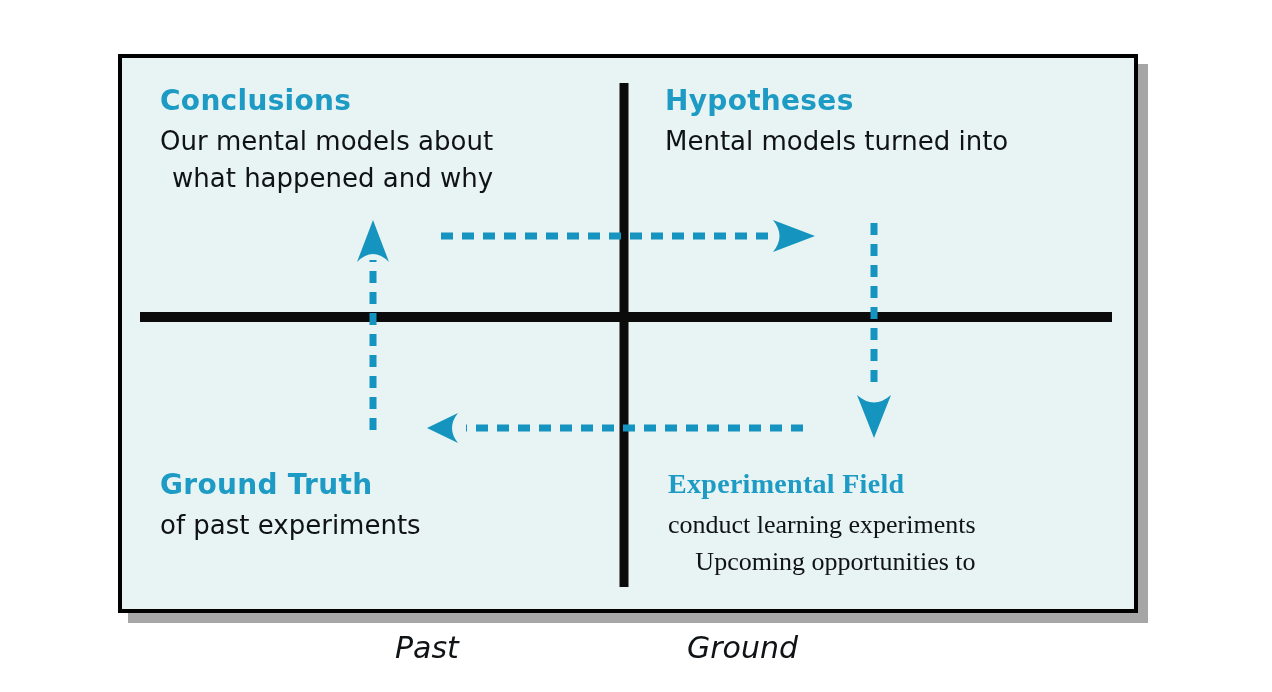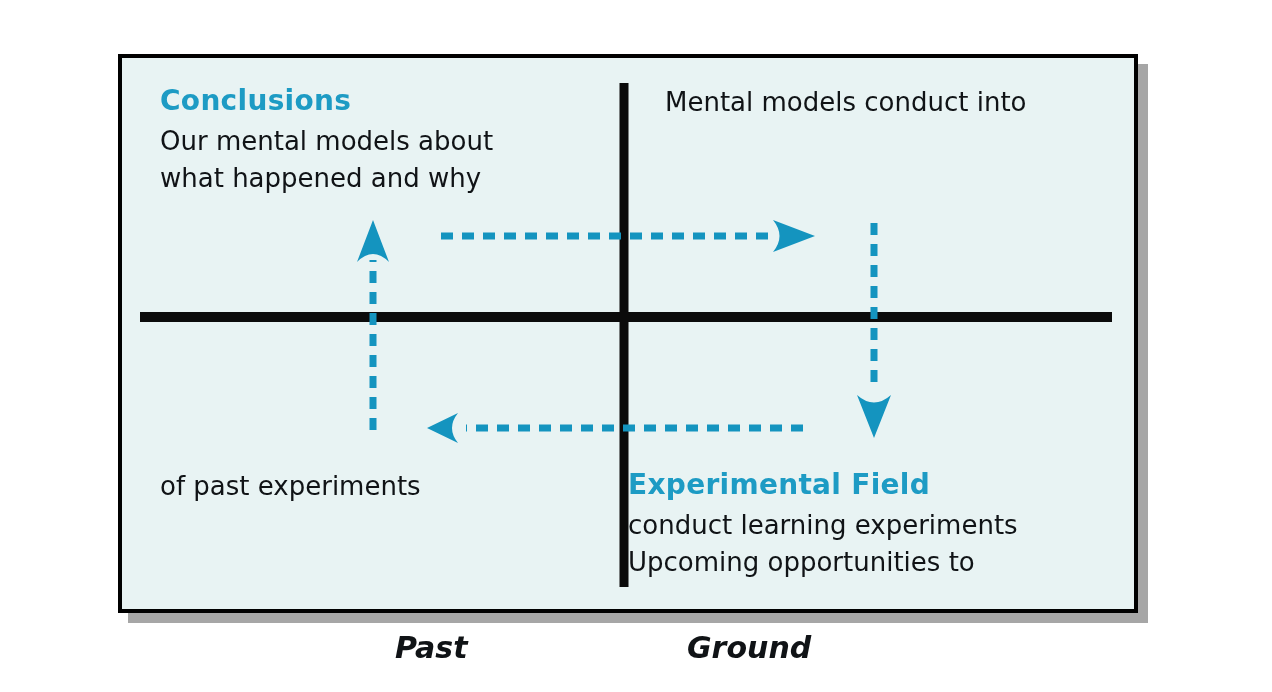--- a/index.html
+++ b/index.html
@@ -34,26 +34,27 @@
     letter-spacing:0.3px;
     color:var(--accent,#1d9bc4);
     margin-bottom:6px;
   }
   .q-line{
     display:block;
     font-size:26px;
     font-weight:500;
     line-height:37px;
     color:var(--text,#101316);
+    text-align:right;
   }
   .axis-label{
     position:absolute;
     font-size:30px;
     font-style:italic;
-    font-weight:700;
+    font-weight:400;
     color:var(--text,#101316);
   }
   .lbl-past{left:395px;top:630px;}
   .lbl-future{left:687px;top:630px;}
 </style>
 </head>
 <body>
 
 <div class="stage" style="--accent: #1d9bc4; --box-bg: #e8f3f3; --box-border: #000000; --shadow: #a6a6a6; --text: #101316;">
 
@@ -85,28 +86,30 @@
     </g>
   </svg>
 
   <div class="quad" style="left:160px;top:84px;">
     <span class="q-title">Conclusions</span>
     <span class="q-line">Our mental models about</span>
     <span class="q-line">what happened and why</span>
   </div>
 
   <div class="quad" style="left:665px;top:84px;">
-    <span class="q-line">Mental models conduct into</span>
+    <span class="q-title">Hypotheses</span>
+    <span class="q-line">Mental models turned into</span>
   </div>
 
   <div class="quad" style="left:160px;top:468px;">
+    <span class="q-title">Ground Truth</span>
     <span class="q-line">of past experiments</span>
   </div>
 
-  <div class="quad" style="left:628px;top:468px;">
+  <div class="quad" style="left:668px;top:468px;font-family:Liberation Serif, serif;">
     <span class="q-title">Experimental Field</span>
     <span class="q-line">conduct learning experiments</span>
     <span class="q-line">Upcoming opportunities to</span>
   </div>
 
   <div class="axis-label lbl-past">Past</div>
   <div class="axis-label lbl-future">Ground</div>
 
 </div>
 

